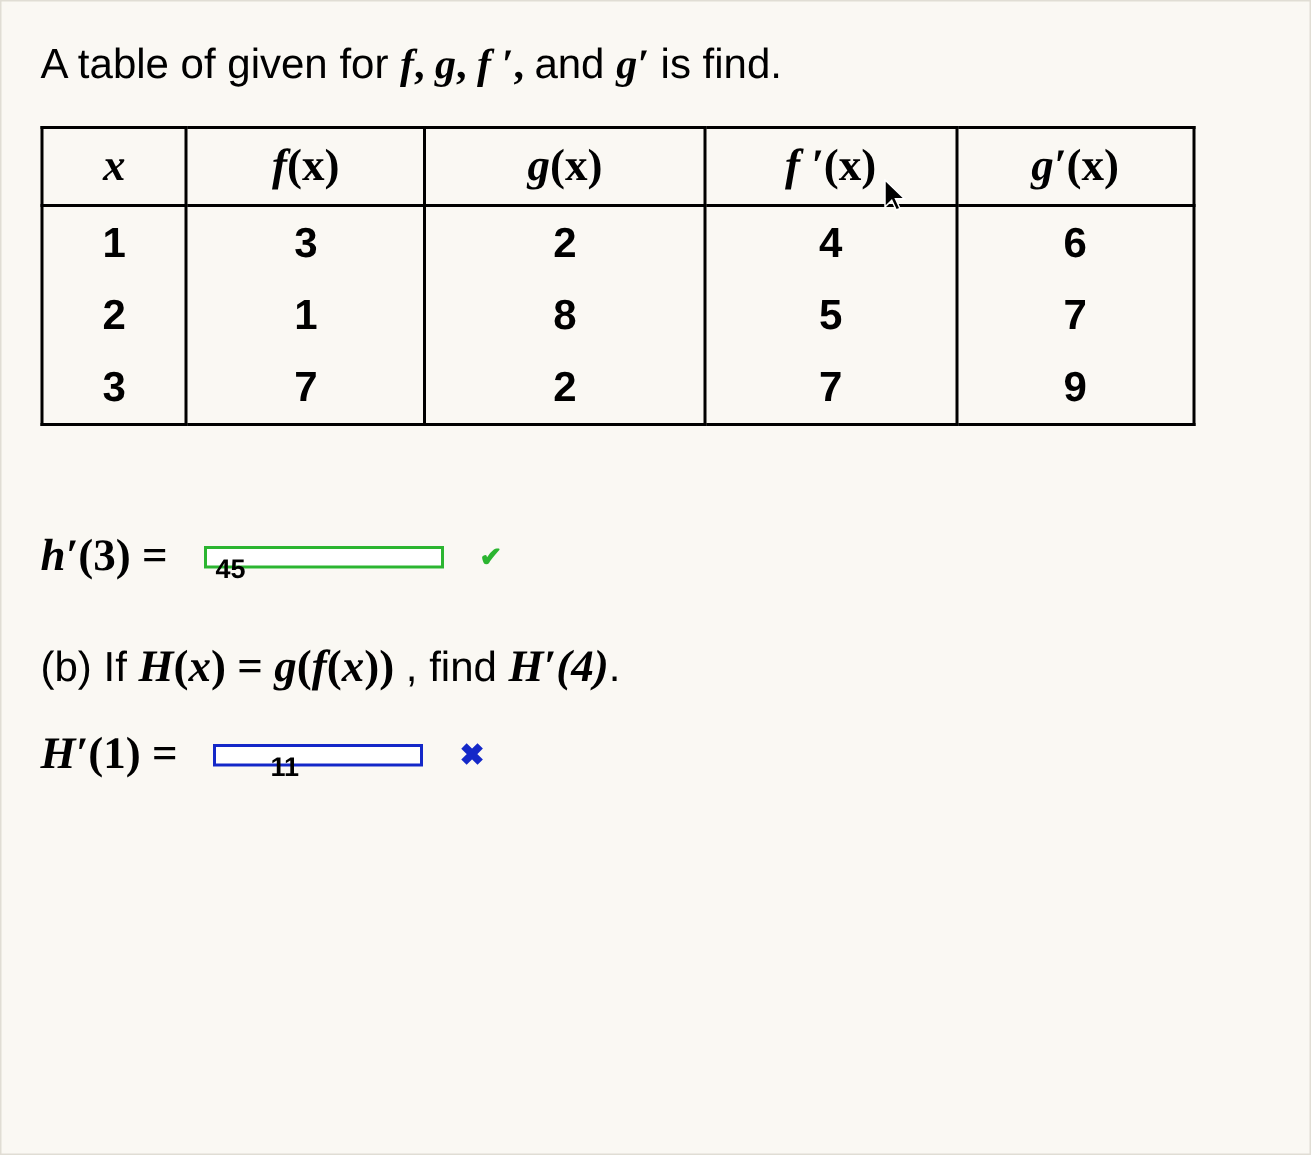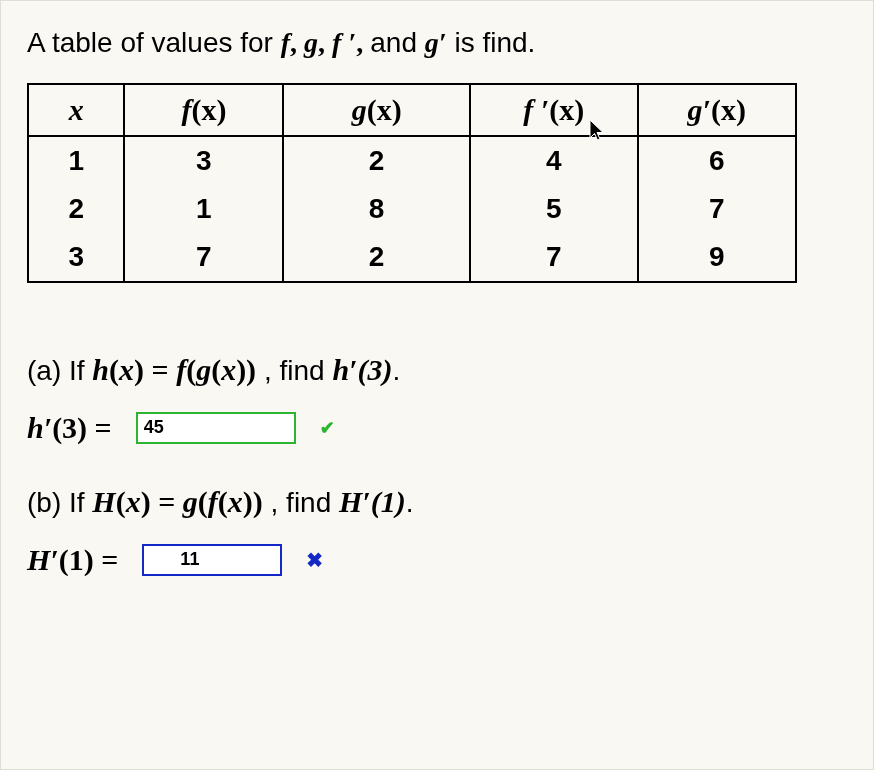--- a/index.html
+++ b/index.html
@@ -69,21 +69,21 @@
     margin: 0 0 40px 0;
     display: flex;
     align-items: center;
     gap: 24px;
   }
   .ansline .prime-expr { white-space: nowrap; }
   .ansbox {
     display: inline-block;
     box-sizing: border-box;
     width: 160px;
-    height: 32px;
+    height: 15px;
     border: 2px solid;
     font-family: Arial, sans-serif;
     font-size: 18px;
     font-weight: bold;
     padding: 3px 6px;
     background: #fff;
     vertical-align: middle;
   }
   .ansbox.correct { border-color: #2bb530; }
   .ansbox.incorrect { border-color: #1428c8; width: 140px; padding-left: 36px; }
@@ -98,21 +98,21 @@
     font-size: 22px;
     color: #000;
     pointer-events: none;
   }
 </style>
 </head>
 <body>
 <div class="page">
 
 <div class="intro">
-  <span>A table of values for </span>
+  <span>A table of given for </span>
   <span class="mi">f</span><span class="mr">, </span>
   <span class="mi">g</span><span class="mr">, </span>
   <span class="mi">f ′</span><span class="mr">, </span>
   <span>and </span>
   <span class="mi">g′</span>
   <span> is find.</span>
 </div>
 
 <table class="vals">
   <thead>
@@ -142,39 +142,33 @@
     <tr>
       <td class="col-x">3</td>
       <td class="col-f">7</td>
       <td class="col-g">2</td>
       <td class="col-fp">7</td>
       <td class="col-gp">9</td>
     </tr>
   </tbody>
 </table>
 
-<div class="qline">
-  <span>(a) If </span>
-  <span class="mi"><span class="mi-n" style="font-weight:bold">h</span><span class="mr">(</span>x<span class="mr">) = </span>f<span class="mr">(</span>g<span class="mr">(</span>x<span class="mr">))</span></span>
-  <span>, find </span>
-  <span class="mi">h′(3)</span><span>.</span>
-</div>
 <div class="ansline">
   <span class="prime-expr">
     <span class="mi">h′</span><span class="mr">(3) =</span>
   </span>
   <span class="ansbox correct">45</span>
   <span class="mark-icon correct">✔</span>
 </div>
 
 <div class="qline">
   <span>(b) If </span>
   <span class="mi"><span class="mi-n" style="font-weight:bold">H</span><span class="mr">(</span>x<span class="mr">) = </span>g<span class="mr">(</span>f<span class="mr">(</span>x<span class="mr">))</span></span>
   <span>, find </span>
-  <span class="mi">H′(1)</span><span>.</span>
+  <span class="mi">H′(4)</span><span>.</span>
 </div>
 <div class="ansline" style="margin-bottom:0">
   <span class="prime-expr">
     <span class="mi">H′</span><span class="mr">(1) =</span>
   </span>
   <span class="ansbox incorrect">11</span>
   <span class="mark-icon incorrect">✖</span>
 </div>
 
 <div class="cursor">

